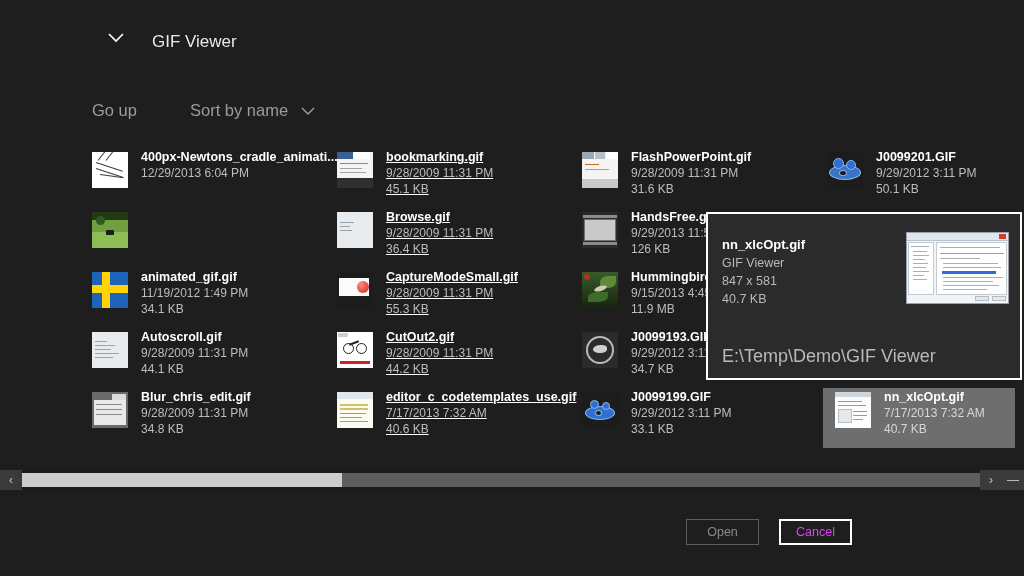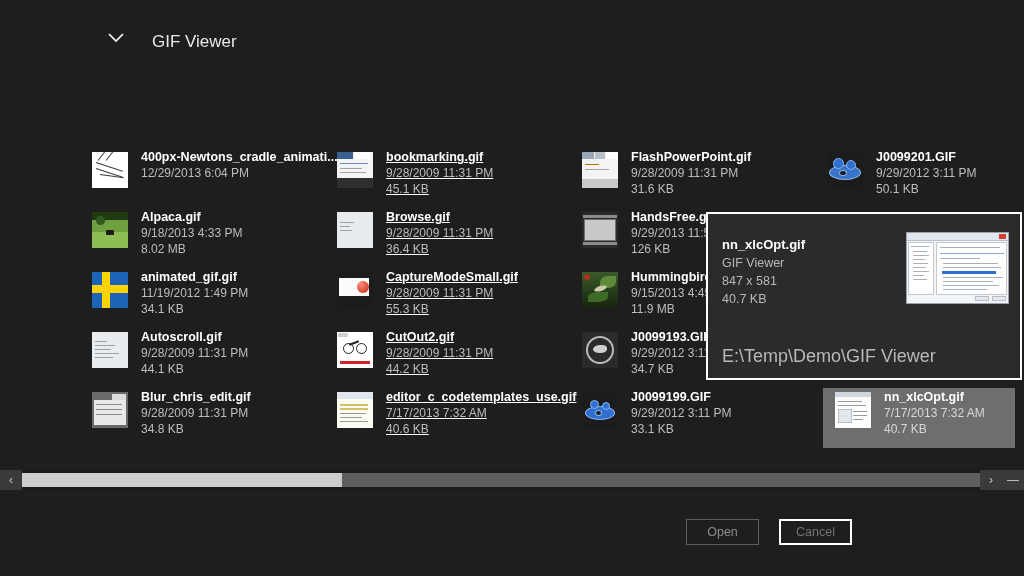--- a/index.html
+++ b/index.html
@@ -71,21 +71,21 @@
   .sb-track{flex:1;height:14px;background:#5e5e5e;position:relative;}
   .sb-thumb{position:absolute;left:0;top:0;height:14px;width:320px;background:#cdcdcd;}
   .sb-resize{width:22px;height:20px;display:flex;align-items:center;justify-content:center;background:#3a3a3a;color:#c9c9c9;font-size:12px;}
 
   
   .footer{position:absolute;left:0;top:490px;width:892px;height:86px;background:#1e1e1e;}
   .btns{position:absolute;right:40px;top:29px;display:flex;gap:20px;}
   .btn{width:73px;height:26px;box-sizing:border-box;display:flex;align-items:center;justify-content:center;
      font-size:12.5px;background:transparent;}
   .btn.open{border:1px solid #5d5d5d;color:#8b8b8b;}
-  .btn.cancel{border:2px solid #ffffff;color:#737373;}
+  .btn.cancel{border:2px solid #ffffff;color:#d946ef;}
 
   
   .t-doc{background:#f3f3f3;}
   .t-doc .ln{position:absolute;left:3px;height:1px;background:#9a9a9a;}
   .t-win{background:#e9ecef;}
   .t-win .ln{position:absolute;left:3px;height:1px;background:#98a2ad;}
   .t-sketch{background:#ffffff;}
   .t-sketch .ln{position:absolute;background:#3c3c3c;height:1px;transform-origin:left center;}
   .t-grass{background:linear-gradient(#213a12 0 22%, #6f9f3e 22% 55%, #8fbd55 55% 100%);}
   .t-grass .cow{position:absolute;left:14px;top:18px;width:8px;height:5px;background:#1b1b1b;border-radius:1px;}
@@ -138,20 +138,31 @@
 
   <div class="header">
     <span class="chev">
       <svg width="20" height="14" viewBox="0 0 20 14">
           <path d="M3 3 L10 10 L17 3" fill="none" stroke="#ffffff" stroke-width="1.6"></path>
         </svg>
     </span>
     <div class="app-name">GIF Viewer</div>
   </div>
 
+  <div class="cmdbar">
+    <div class="cmd goup">Go up</div>
+    <div class="cmd sort">
+      <span>Sort by name</span>
+      <span class="chev2">
+        <svg width="16" height="11" viewBox="0 0 16 11">
+            <path d="M2 2 L8 8 L14 2" fill="none" stroke="#9b9b9b" stroke-width="1.5"></path>
+          </svg>
+      </span>
+    </div>
+  </div>
 
   <div class="grid">
 
     <div class="col c0">
       <div class="item">
         <div class="thumbwrap">
           <div class="thumb t-sketch">
             <div class="ln" style="left:4px;top:10px;width:28px;transform:rotate(18deg);"></div>
             <div class="ln" style="left:4px;top:16px;width:28px;transform:rotate(18deg);"></div>
             <div class="ln" style="left:6px;top:8px;width:20px;transform:rotate(-52deg);"></div>
@@ -163,25 +174,20 @@
           <div class="fname">400px-Newtons_cradle_animati...</div>
           <div class="fdate">12/29/2013 6:04 PM</div>
         </div>
       </div>
       <div class="item">
         <div class="thumbwrap">
           <div class="thumb t-grass">
               <div class="tree"></div>
               <div class="cow"></div>
             </div>
-        </div>
-        <div class="meta">
-          <div class="fname">Alpaca.gif</div>
-          <div class="fdate">9/18/2013 4:33 PM</div>
-          <div class="fsize">8.02 MB</div>
         </div>
       </div>
       <div class="item">
         <div class="thumbwrap">
           <div class="thumb t-flag"></div>
         </div>
         <div class="meta">
           <div class="fname">animated_gif.gif</div>
           <div class="fdate">11/19/2012 1:49 PM</div>
           <div class="fsize">34.1 KB</div>

